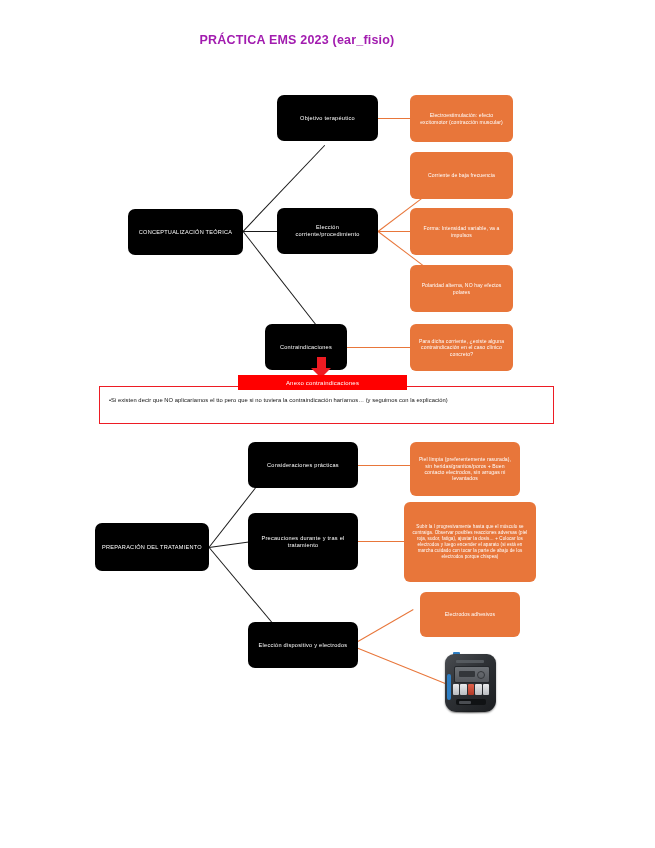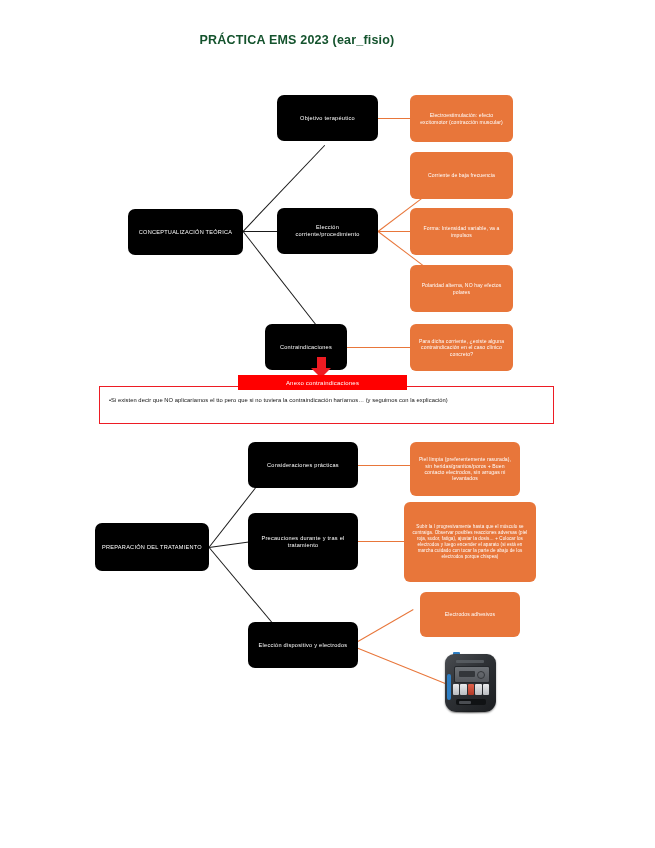--- a/index.html
+++ b/index.html
@@ -24,21 +24,21 @@
   }
   .title {
     position: absolute;
     left: 0;
     top: 33px;
     width: 594px;
     text-align: center;
     font-size: 12.5px;
     font-weight: bold;
     letter-spacing: 0.2px;
-    color: #14532d;
+    color: #a21caf;
   }
 
   
   .node {
     position: absolute;
     box-sizing: border-box;
     display: flex;
     align-items: center;
     justify-content: center;
     text-align: center;

